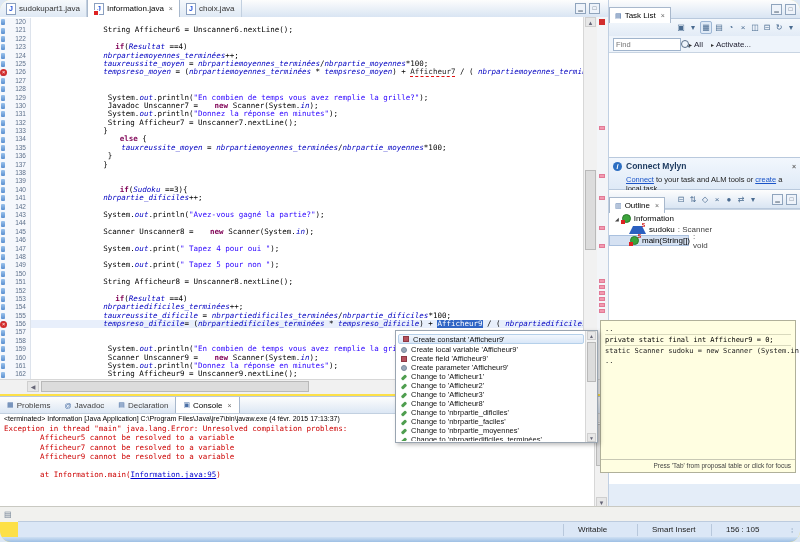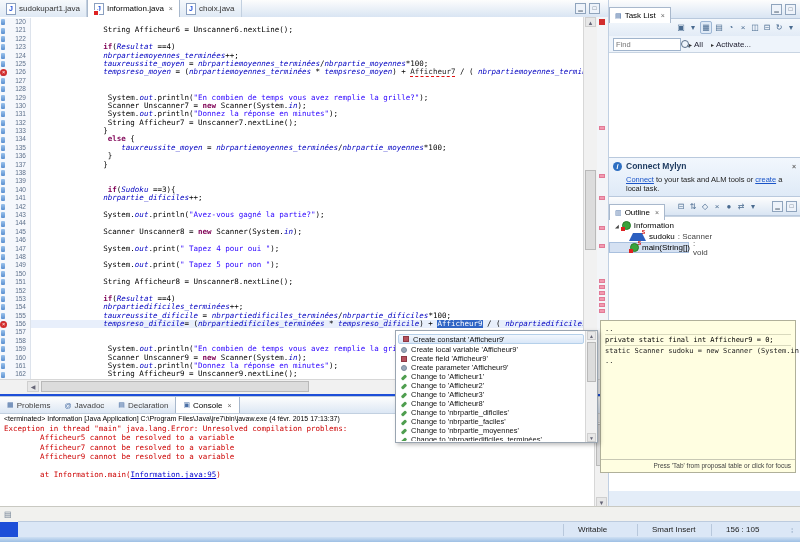--- a/index.html
+++ b/index.html
@@ -1,17 +1,17 @@
 <!DOCTYPE html>
 <html><head>
 <meta charset="utf-8">
 <style>
   html,body{margin:0;padding:0;background:#dde8f5;}
-  #app{position:relative;width:800px;height:542px;overflow:hidden;background:#1d4ed8;
-       font-family:"Liberation Sans",sans-serif;-webkit-font-smoothing:antialiased;}
+  #app{position:relative;width:800px;height:542px;overflow:hidden;background:#fde047;
+       font-family:"Liberation Sans",sans-serif;border-radius:11px;-webkit-font-smoothing:antialiased;}
   
   #editor-pane{position:absolute;left:0;top:0;width:608px;height:396px;}
   .tabbar{position:absolute;left:0;top:0;right:0;height:17px;
           background:linear-gradient(#fdfdfd,#d9e5f3);border-bottom:1px solid #b9c9dd;display:flex;align-items:stretch;}
   .etab{display:flex;align-items:center;gap:3px;padding:0 6px;font-size:8px;color:#333;
         border-right:1px solid #c2d0e0;background:linear-gradient(#f6f9fc,#dfe9f4);}
   .etab.active{background:#fff;color:#000;border-right:1px solid #a8b8cc;border-left:1px solid #a8b8cc;}
   .jfile{position:relative;width:8px;height:10px;background:#fff;border:1px solid #8ba0c0;
          font-size:7px;line-height:9px;color:#1d4ed8;text-align:center;font-weight:bold;}
   .erru{position:absolute;left:-2px;bottom:-2px;width:4px;height:4px;background:#d22;border:1px solid #fff;}
@@ -23,21 +23,21 @@
   .grow{position:relative;height:8.4px;}
   .grow::before{content:"";position:absolute;left:1px;top:1.2px;width:4px;height:6px;
                 background:linear-gradient(#9cc3ec,#5a8fd0);border-radius:1px;}
   .lnum{display:block;width:26px;text-align:right;padding-right:3px;font-size:6.5px;line-height:8.4px;color:#5e718c;}
   .gerr{position:absolute;left:0;top:0.5px;width:7px;height:7px;background:#d22d2d;border-radius:50%;
         color:#fff;font-size:5.5px;line-height:7px;text-align:center;z-index:2;}
   #editor-code{position:absolute;left:31px;top:1px;right:25px;bottom:0;overflow:hidden;}
   .crow{height:8.4px;line-height:8.4px;white-space:pre;font-family:"DejaVu Sans Mono",monospace;font-size:7.5px;overflow:hidden;}
   .crow.cur{background:#e8effb;}
   .tk-d{color:#000;}
-  .tk-k{color:#7f0055;font-weight:bold;}
+  .tk-k{color:#7f0055;font-weight:bold;margin-left:12px;}
   .tk-s{color:#2a00ff;}
   .tk-f{color:#0000c0;font-style:italic;}
   .tk-e{color:#222;border-bottom:1px dashed #e01010;}
   .tk-sel{background:#3166c5;color:#fff;}
   .vscroll{position:absolute;right:11px;top:0;width:13px;bottom:0;background:#f1f1f1;border-left:1px solid #d7d7d7;}
   .sb-arrow{position:absolute;left:1px;width:11px;height:10px;font-size:6px;line-height:10px;text-align:center;color:#667;background:#e7e7e7;border:1px solid #cfcfcf;box-sizing:border-box;}
   .vthumb{position:absolute;left:1px;width:11px;background:#dcdcdc;border:1px solid #b9b9b9;box-sizing:border-box;}
   #overview-ruler{position:absolute;right:0;top:0;width:11px;bottom:0;background:#f3f5f8;}
   .ov-top{position:absolute;left:2px;top:2px;width:6px;height:6px;background:#d22d2d;}
   .ov-mark{position:absolute;left:2px;width:6px;height:4px;background:#f29ab0;border:1px solid #e27a96;box-sizing:border-box;}
@@ -66,21 +66,21 @@
   .tl-ic{min-width:10px;height:11px;font-size:8px;line-height:11px;text-align:center;color:#4a6b90;}
   .tl-ic.pressed{border:1px solid #9db6d4;background:#dfeaf6;border-radius:2px;}
   .find-row{height:16px;display:flex;align-items:center;padding-left:4px;background:#eef4fb;font-size:8px;}
   #find-input{width:62px;height:11px;font-size:7.5px;border:1px solid #a0b4cc;padding:0 2px;color:#333;font-family:"Liberation Sans",sans-serif;}
   .mag{position:relative;width:6px;height:6px;border:1px solid #5a6f88;border-radius:50%;}
   .mag::after{content:"";position:absolute;left:5px;top:5px;width:3px;height:1px;background:#5a6f88;transform:rotate(45deg);}
   .tl-filter{display:flex;align-items:center;gap:2px;color:#223;}
   .twisty{font-size:6px;color:#333;}
   .tl-content{height:104px;background:#fff;border-top:1px solid #c8d4e2;}
   
-  #mylyn{height:40px;background:linear-gradient(#f2f7fd,#dfeaf7);border-top:1px solid #b9c9dd;border-bottom:1px solid #b9c9dd;padding:3px 4px;box-sizing:border-box;}
+  #mylyn{height:33px;background:linear-gradient(#f2f7fd,#dfeaf7);border-top:1px solid #b9c9dd;border-bottom:1px solid #b9c9dd;padding:3px 4px;box-sizing:border-box;}
   .mylyn-head{display:flex;align-items:center;gap:4px;font-size:8.5px;font-weight:bold;color:#1d3a5f;}
   .info-ic{width:9px;height:9px;border-radius:50%;background:#2d6fc2;color:#fff;font-size:7px;line-height:9px;text-align:center;font-style:italic;font-weight:bold;}
   .mylyn-close{margin-left:auto;font-size:7px;color:#666;}
   #mylyn-text{margin-top:4px;margin-left:13px;font-size:7.5px;color:#222;}
   .mylyn-link{color:#1a54c8;text-decoration:underline;}
   
   .otl-toolbar{margin-left:auto;display:flex;align-items:center;gap:2px;padding-right:3px;}
   #outline-tree{background:#fff;height:271px;border-top:1px solid #c8d4e2;padding-top:3px;}
   .otl-row{display:flex;align-items:center;gap:3px;height:11px;font-size:8px;color:#000;}
   .otl-row.sel{background:#d5e1f2;border:1px solid #a9c0de;box-sizing:border-box;width:80px;}
@@ -288,21 +288,21 @@
           <div class="crow"><span class="tk-d"> </span></div>
           <div class="crow"><span class="tk-d">                String Afficheur6 = Unscanner6.nextLine();</span></div>
           <div class="crow"><span class="tk-d"> </span></div>
           <div class="crow"><span class="tk-d">                </span><span class="tk-k">if</span><span class="tk-d">(</span><span class="tk-f">Resultat</span><span class="tk-d"> ==4)</span></div>
           <div class="crow"><span class="tk-d">                </span><span class="tk-f">nbrpartiemoyennes_terminées</span><span class="tk-d">++;</span></div>
           <div class="crow"><span class="tk-d">                </span><span class="tk-f">tauxreussite_moyen</span><span class="tk-d"> = </span><span class="tk-f">nbrpartiemoyennes_terminées</span><span class="tk-d">/</span><span class="tk-f">nbrpartie_moyennes</span><span class="tk-d">*100;</span></div>
           <div class="crow"><span class="tk-d">                </span><span class="tk-f">tempsreso_moyen</span><span class="tk-d"> = (</span><span class="tk-f">nbrpartiemoyennes_terminées</span><span class="tk-d"> * </span><span class="tk-f">tempsreso_moyen</span><span class="tk-d">) + </span><span class="tk-e">Afficheur7</span><span class="tk-d"> / ( </span><span class="tk-f">nbrpartiemoyennes_terminées</span></div>
           <div class="crow"><span class="tk-d"> </span></div>
           <div class="crow"><span class="tk-d"> </span></div>
           <div class="crow"><span class="tk-d">                 System.</span><span class="tk-f">out</span><span class="tk-d">.println(</span><span class="tk-s">"En combien de temps vous avez remplie la grille?"</span><span class="tk-d">);</span></div>
-          <div class="crow"><span class="tk-d">                 Scanner Unscanner7 = </span><span class="tk-k">new</span><span class="tk-d"> Scanner(System.</span><span class="tk-f">in</span><span class="tk-d">);</span></div>
+          <div class="crow"><span class="tk-d">                 Javadoc Unscanner7 = </span><span class="tk-k">new</span><span class="tk-d"> Scanner(System.</span><span class="tk-f">in</span><span class="tk-d">);</span></div>
           <div class="crow"><span class="tk-d">                 System.</span><span class="tk-f">out</span><span class="tk-d">.println(</span><span class="tk-s">"Donnez la réponse en minutes"</span><span class="tk-d">);</span></div>
           <div class="crow"><span class="tk-d">                 String Afficheur7 = Unscanner7.nextLine();</span></div>
           <div class="crow"><span class="tk-d">                }</span></div>
           <div class="crow"><span class="tk-d">                 </span><span class="tk-k">else</span><span class="tk-d"> {</span></div>
           <div class="crow"><span class="tk-d">                    </span><span class="tk-f">tauxreussite_moyen</span><span class="tk-d"> = </span><span class="tk-f">nbrpartiemoyennes_terminées</span><span class="tk-d">/</span><span class="tk-f">nbrpartie_moyennes</span><span class="tk-d">*100;</span></div>
           <div class="crow"><span class="tk-d">                 }</span></div>
           <div class="crow"><span class="tk-d">                }</span></div>
           <div class="crow"><span class="tk-d"> </span></div>
           <div class="crow"><span class="tk-d"> </span></div>
           <div class="crow"><span class="tk-d">                 </span><span class="tk-k">if</span><span class="tk-d">(</span><span class="tk-f">Sudoku</span><span class="tk-d"> ==3){</span></div>

